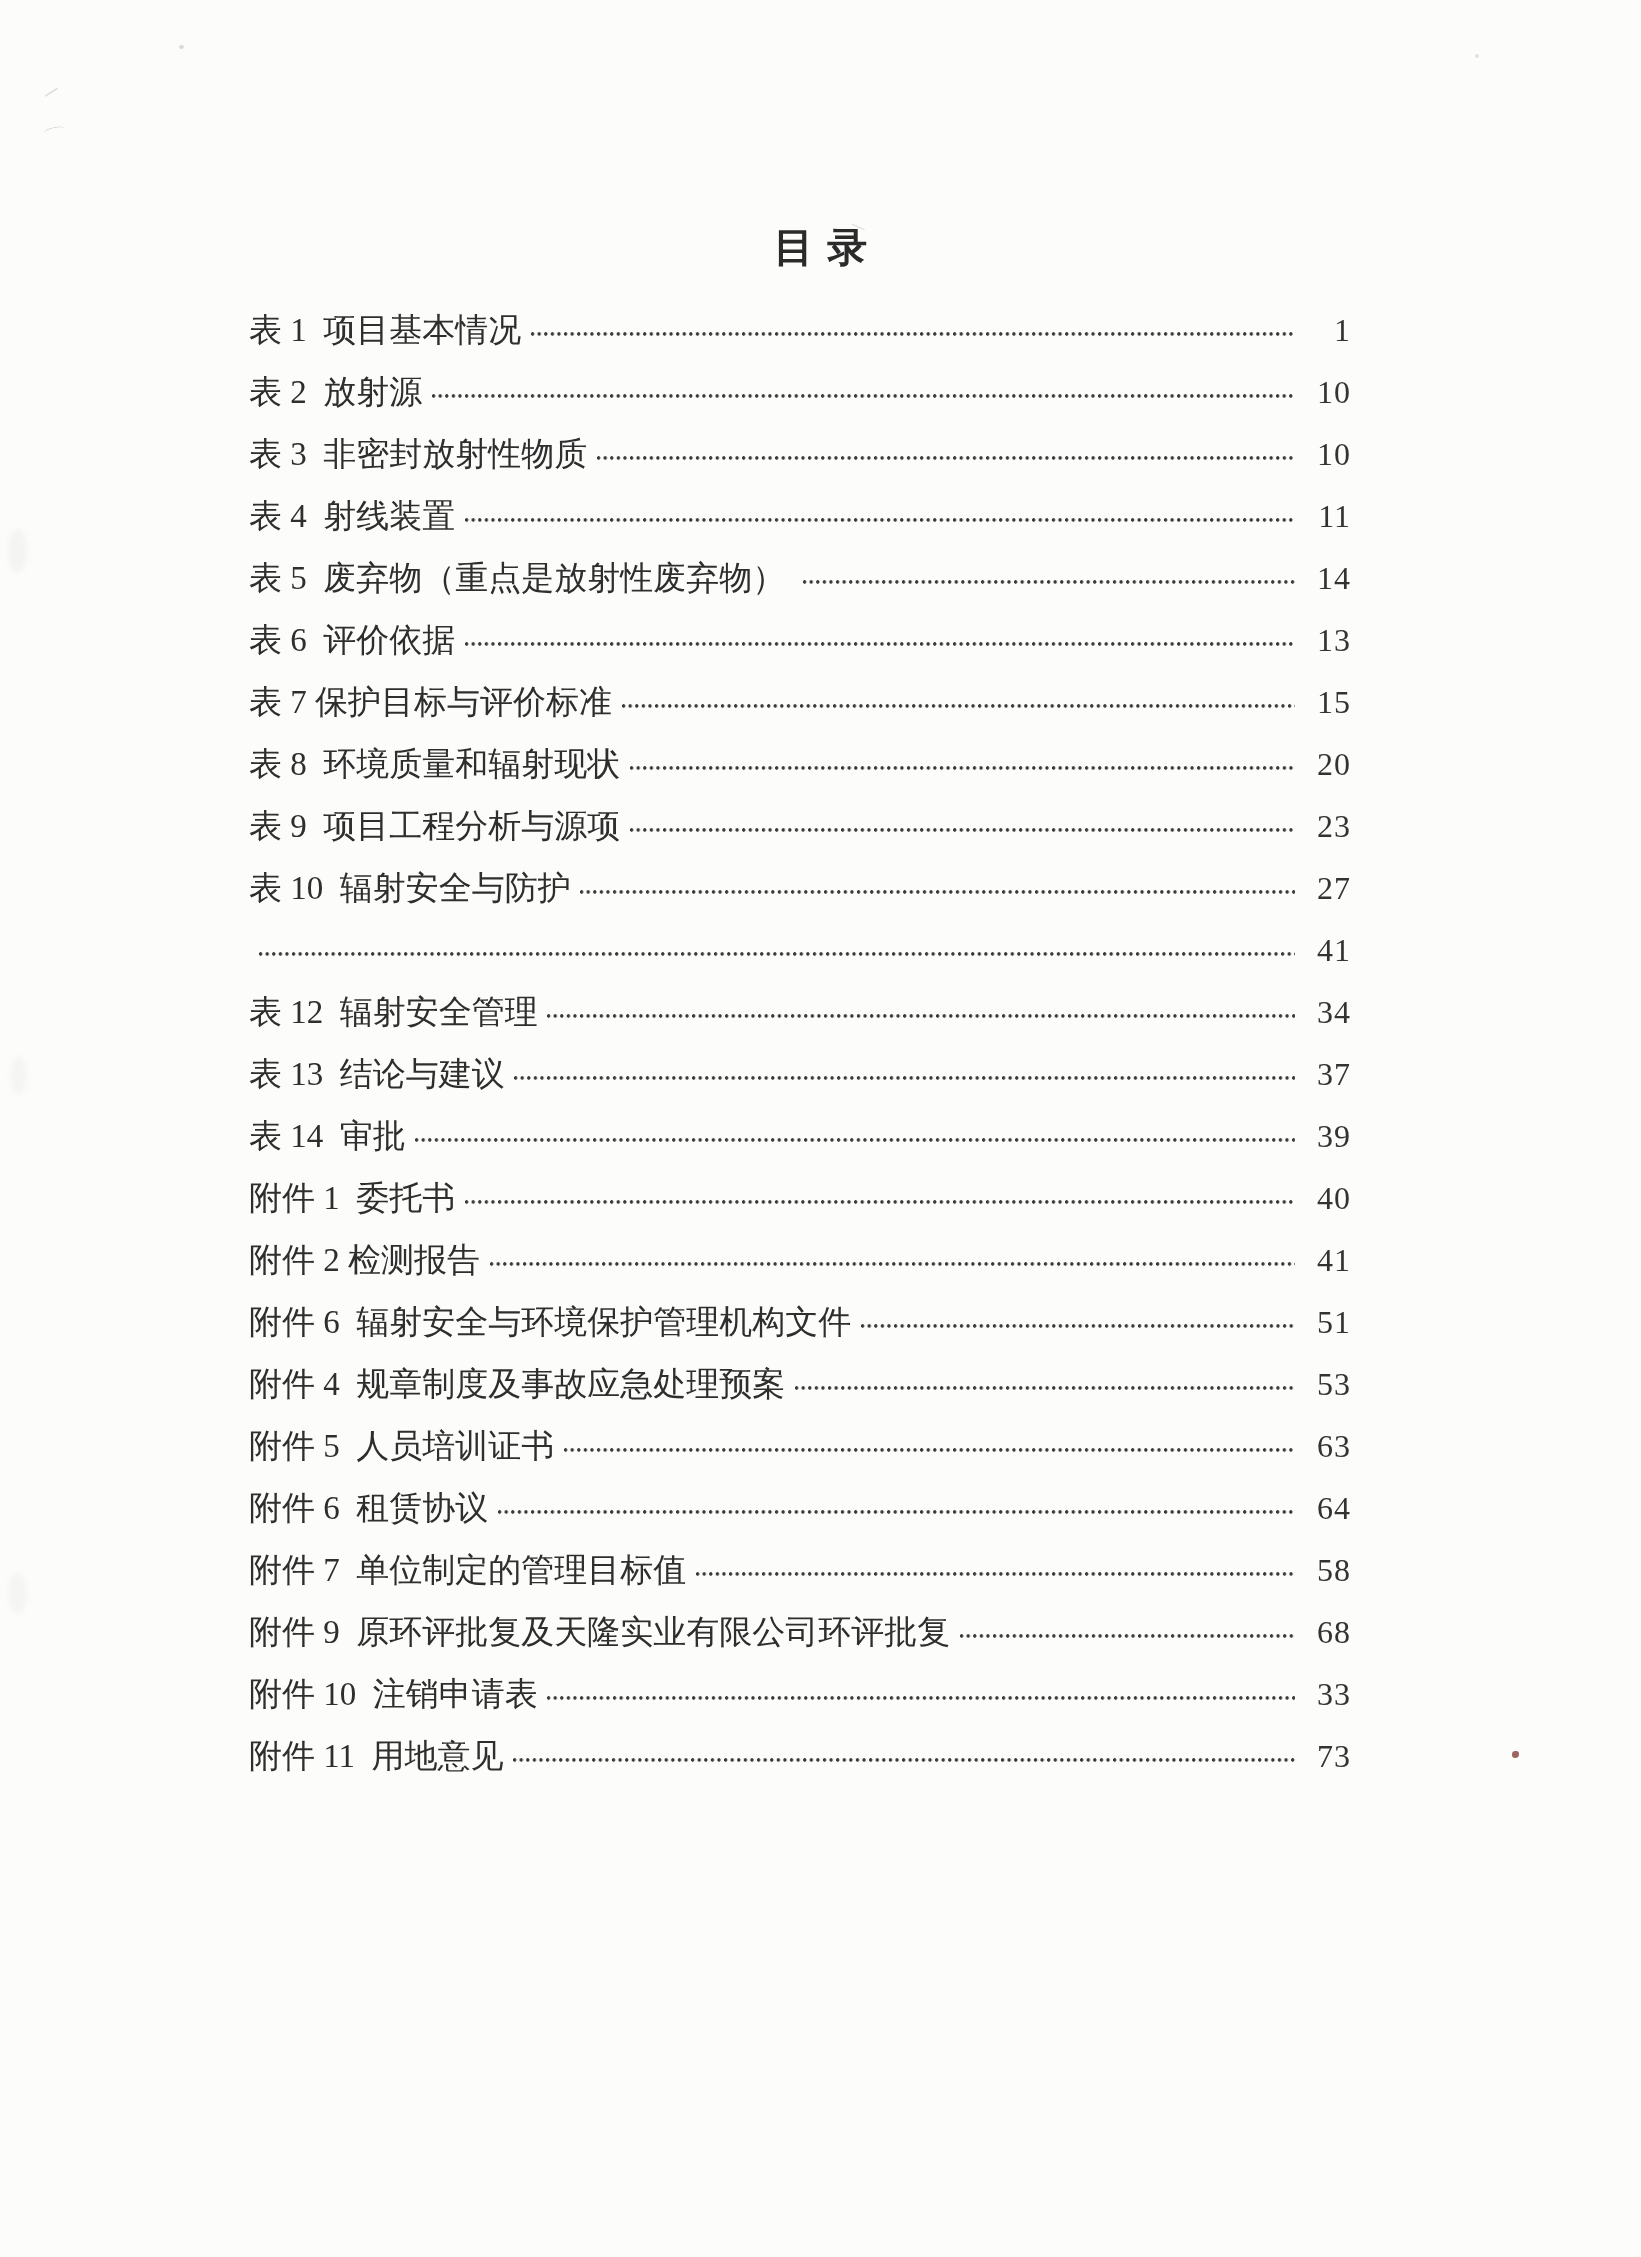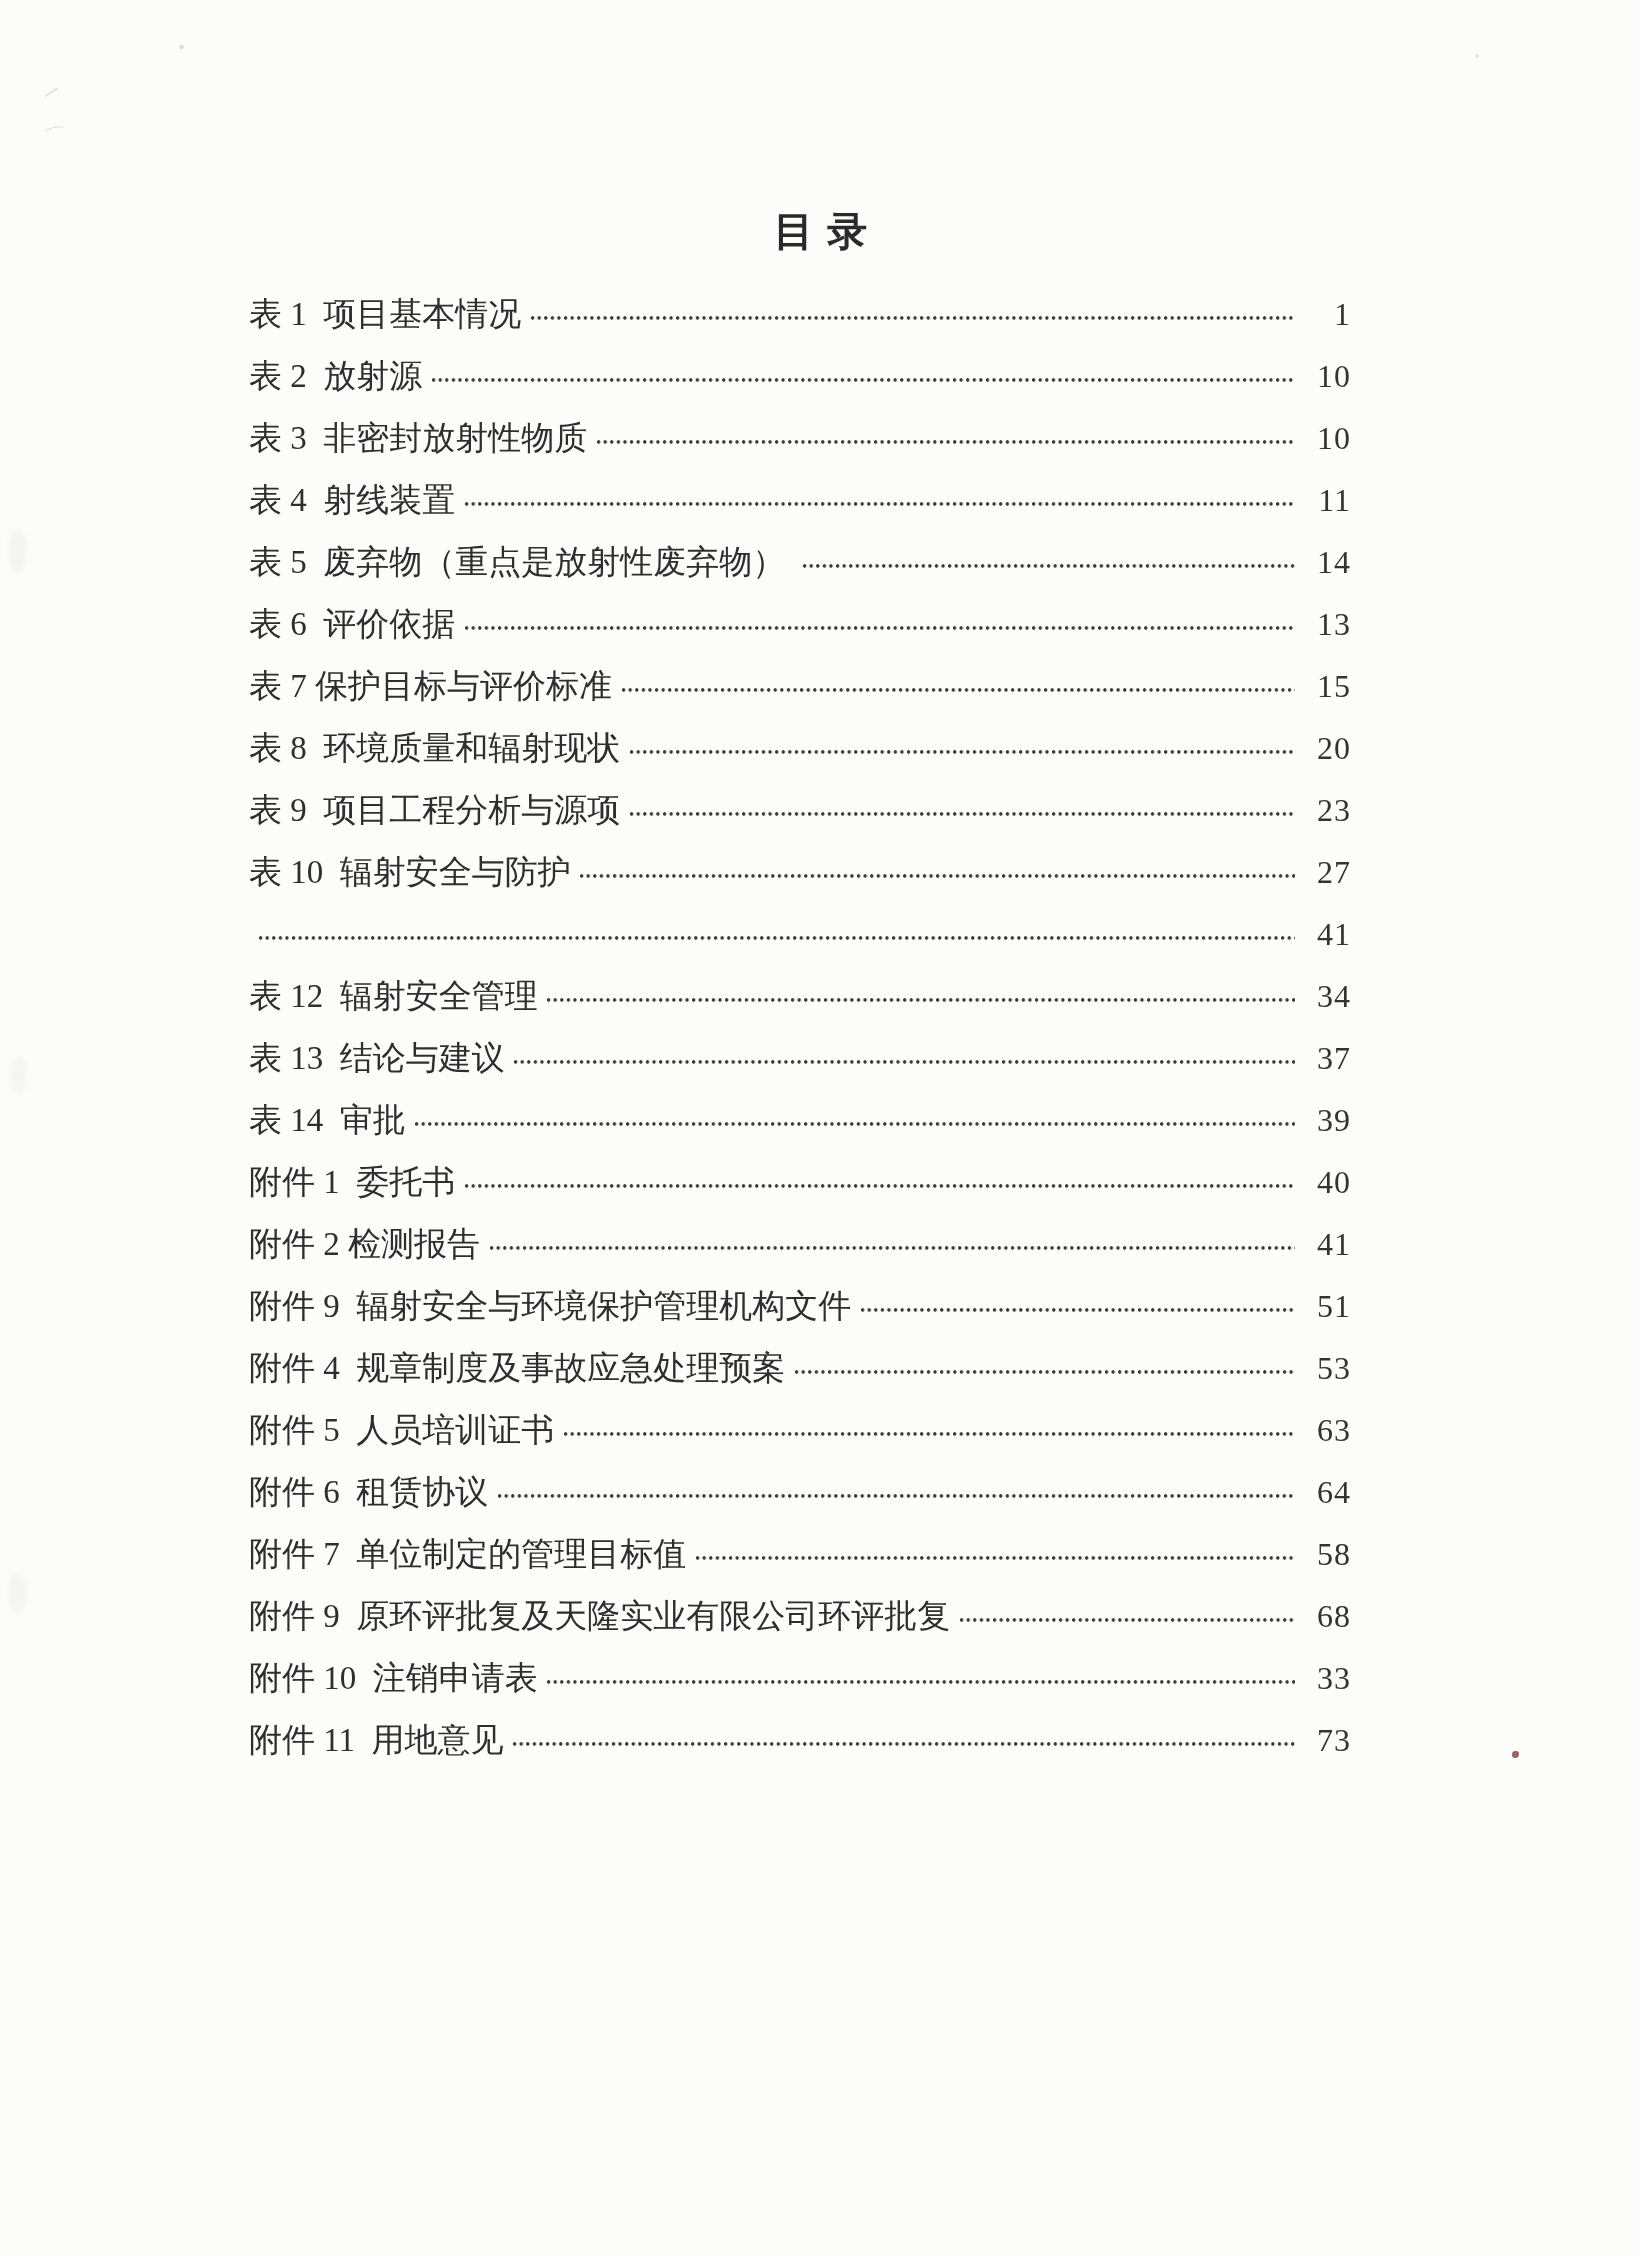--- a/index.html
+++ b/index.html
@@ -10,21 +10,21 @@
   .page {
     position: relative;
     width: 1641px;
     height: 2257px;
     background: #fcfcfb;
     overflow: hidden;
     font-family: "Liberation Serif", "DejaVu Serif", serif;
     color: #2e2e2e;
   }
   .title {
-    margin: 0;
+    margin: 16px;
     padding-top: 207px;
     text-align: center;
     font-size: 40px;
     line-height: 50px;
     font-weight: 700;
     letter-spacing: 13.5px;
     text-indent: 13.5px;
     color: #2a2a2a;
   }
   .toc {
@@ -158,21 +158,21 @@
     <span class="toc-label">附件 1  委托书</span>
     <span class="leader"></span>
     <span class="toc-page">40</span>
   </div>
       <div class="toc-row">
     <span class="toc-label">附件 2 检测报告</span>
     <span class="leader"></span>
     <span class="toc-page">41</span>
   </div>
       <div class="toc-row">
-    <span class="toc-label">附件 9  辐射安全与环境保护管理机构文件</span>
+    <span class="toc-label">附件 6  辐射安全与环境保护管理机构文件</span>
     <span class="leader"></span>
     <span class="toc-page">51</span>
   </div>
       <div class="toc-row">
     <span class="toc-label">附件 4  规章制度及事故应急处理预案</span>
     <span class="leader"></span>
     <span class="toc-page">53</span>
   </div>
       <div class="toc-row">
     <span class="toc-label">附件 5  人员培训证书</span>

